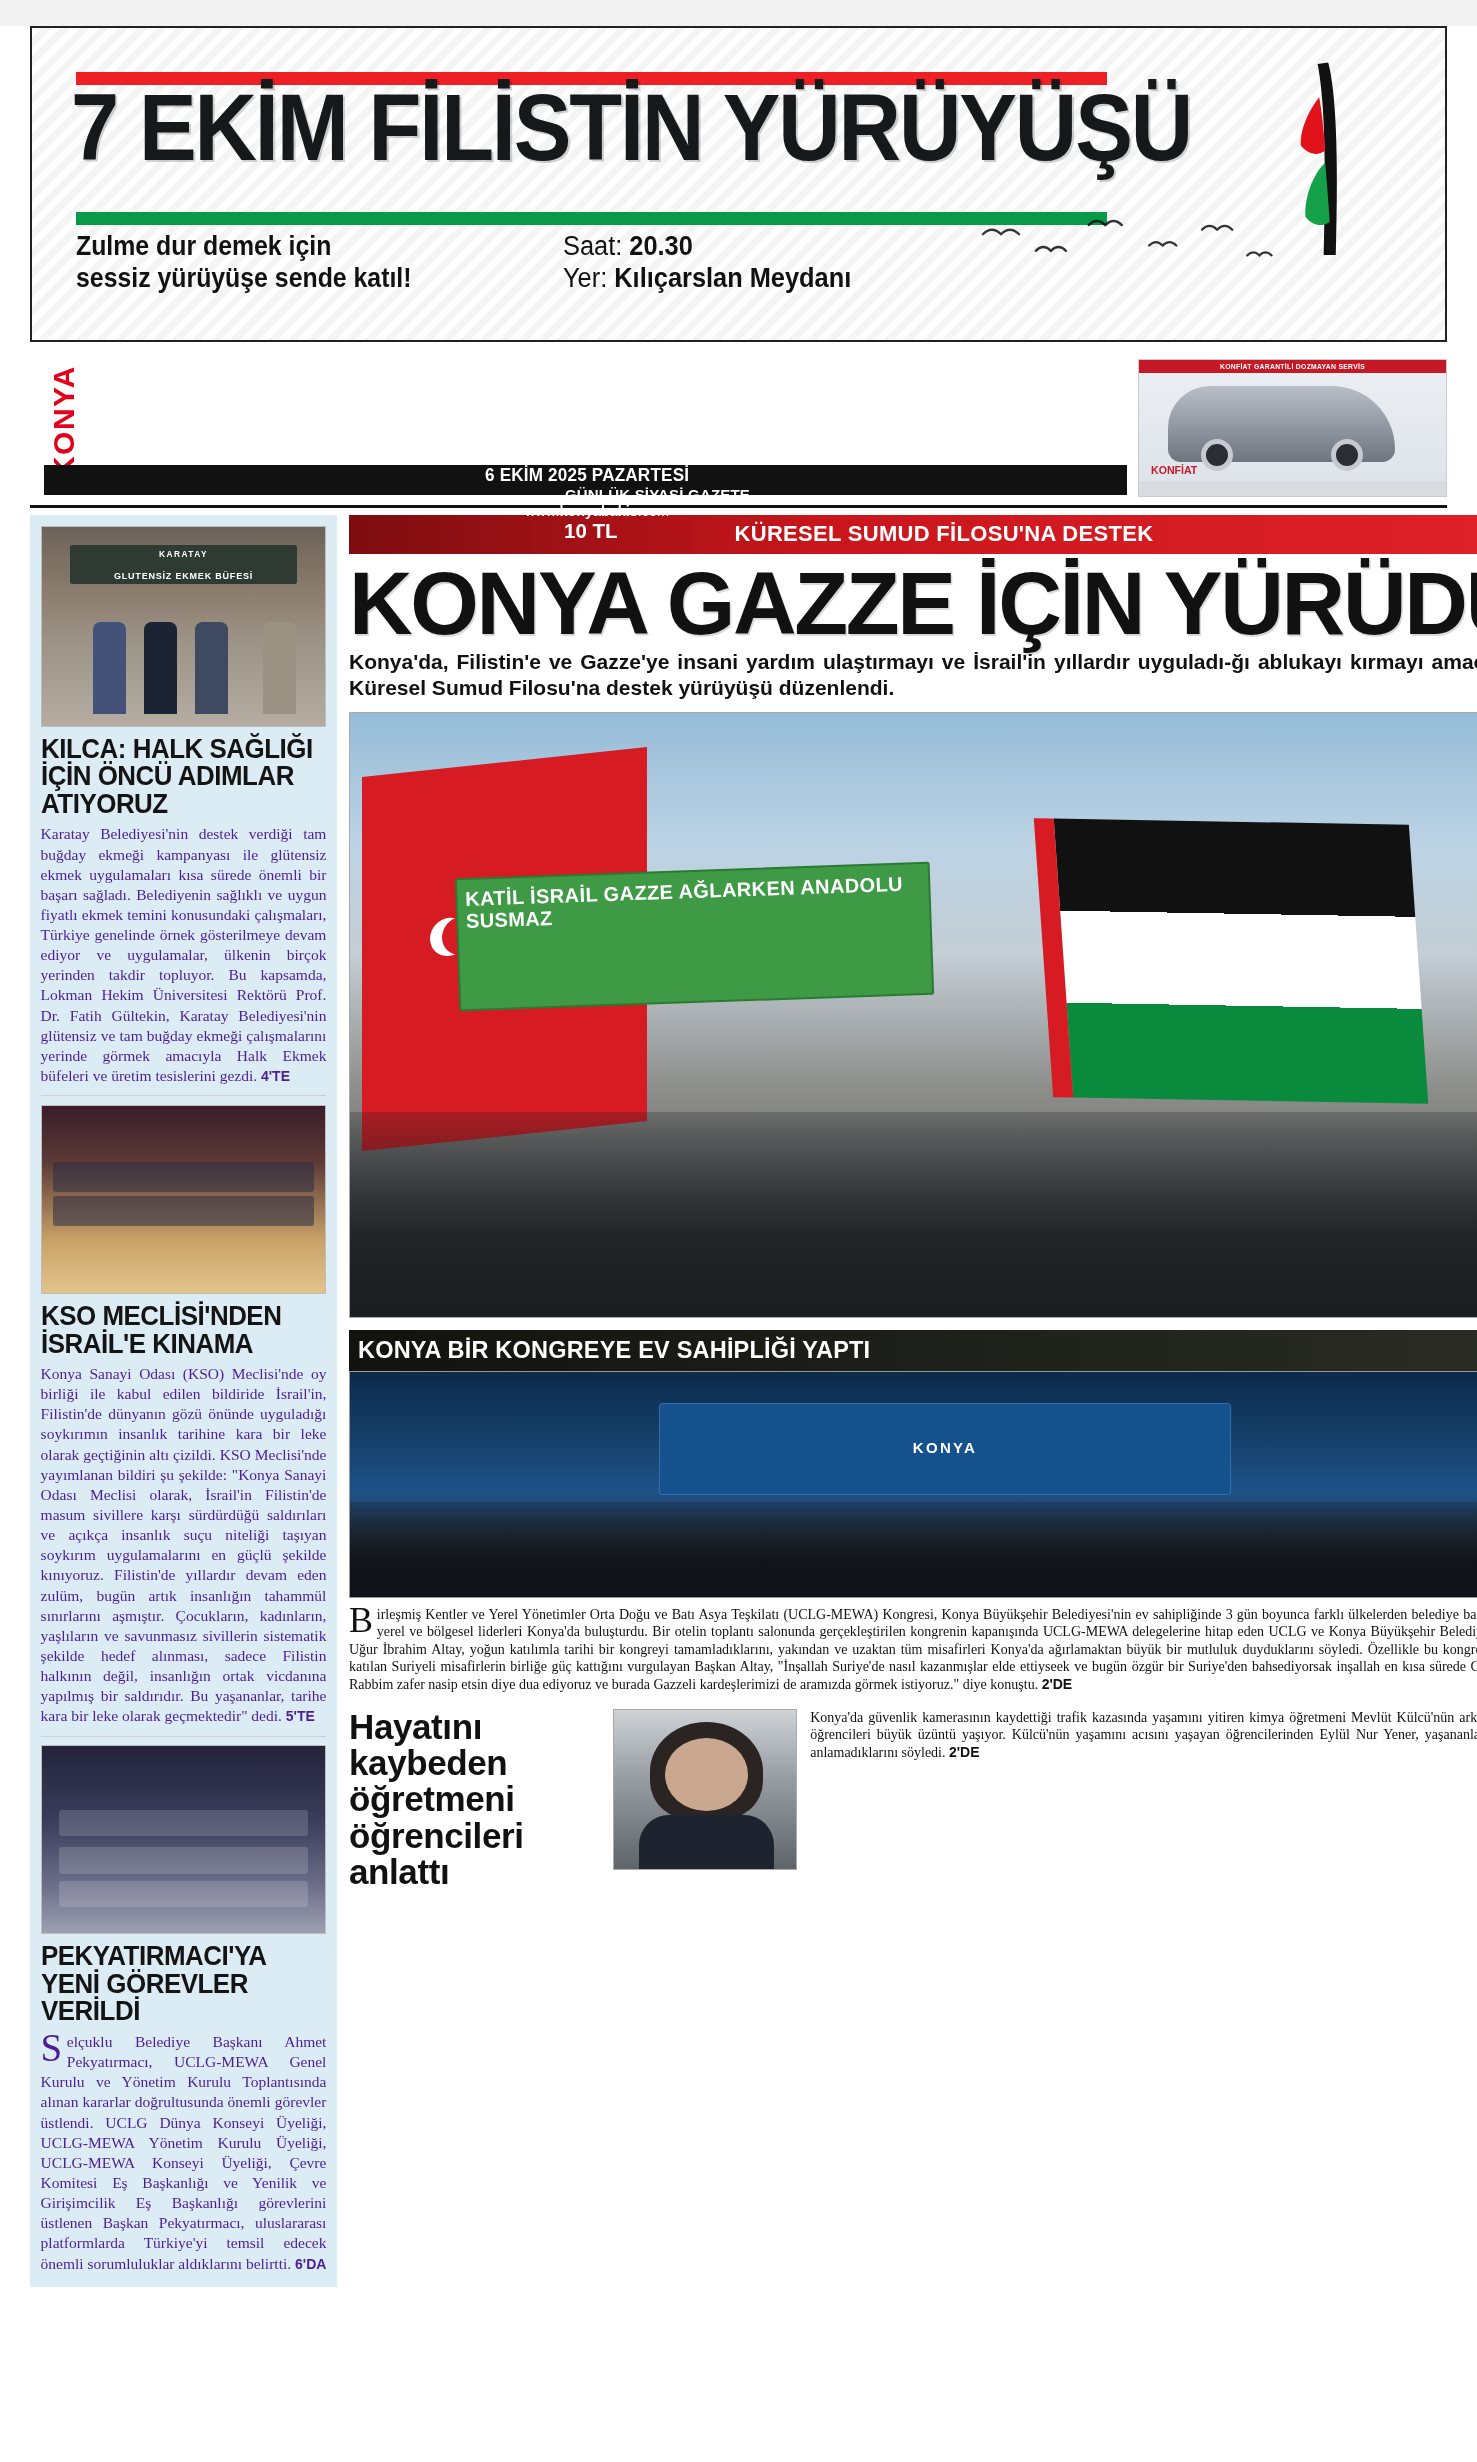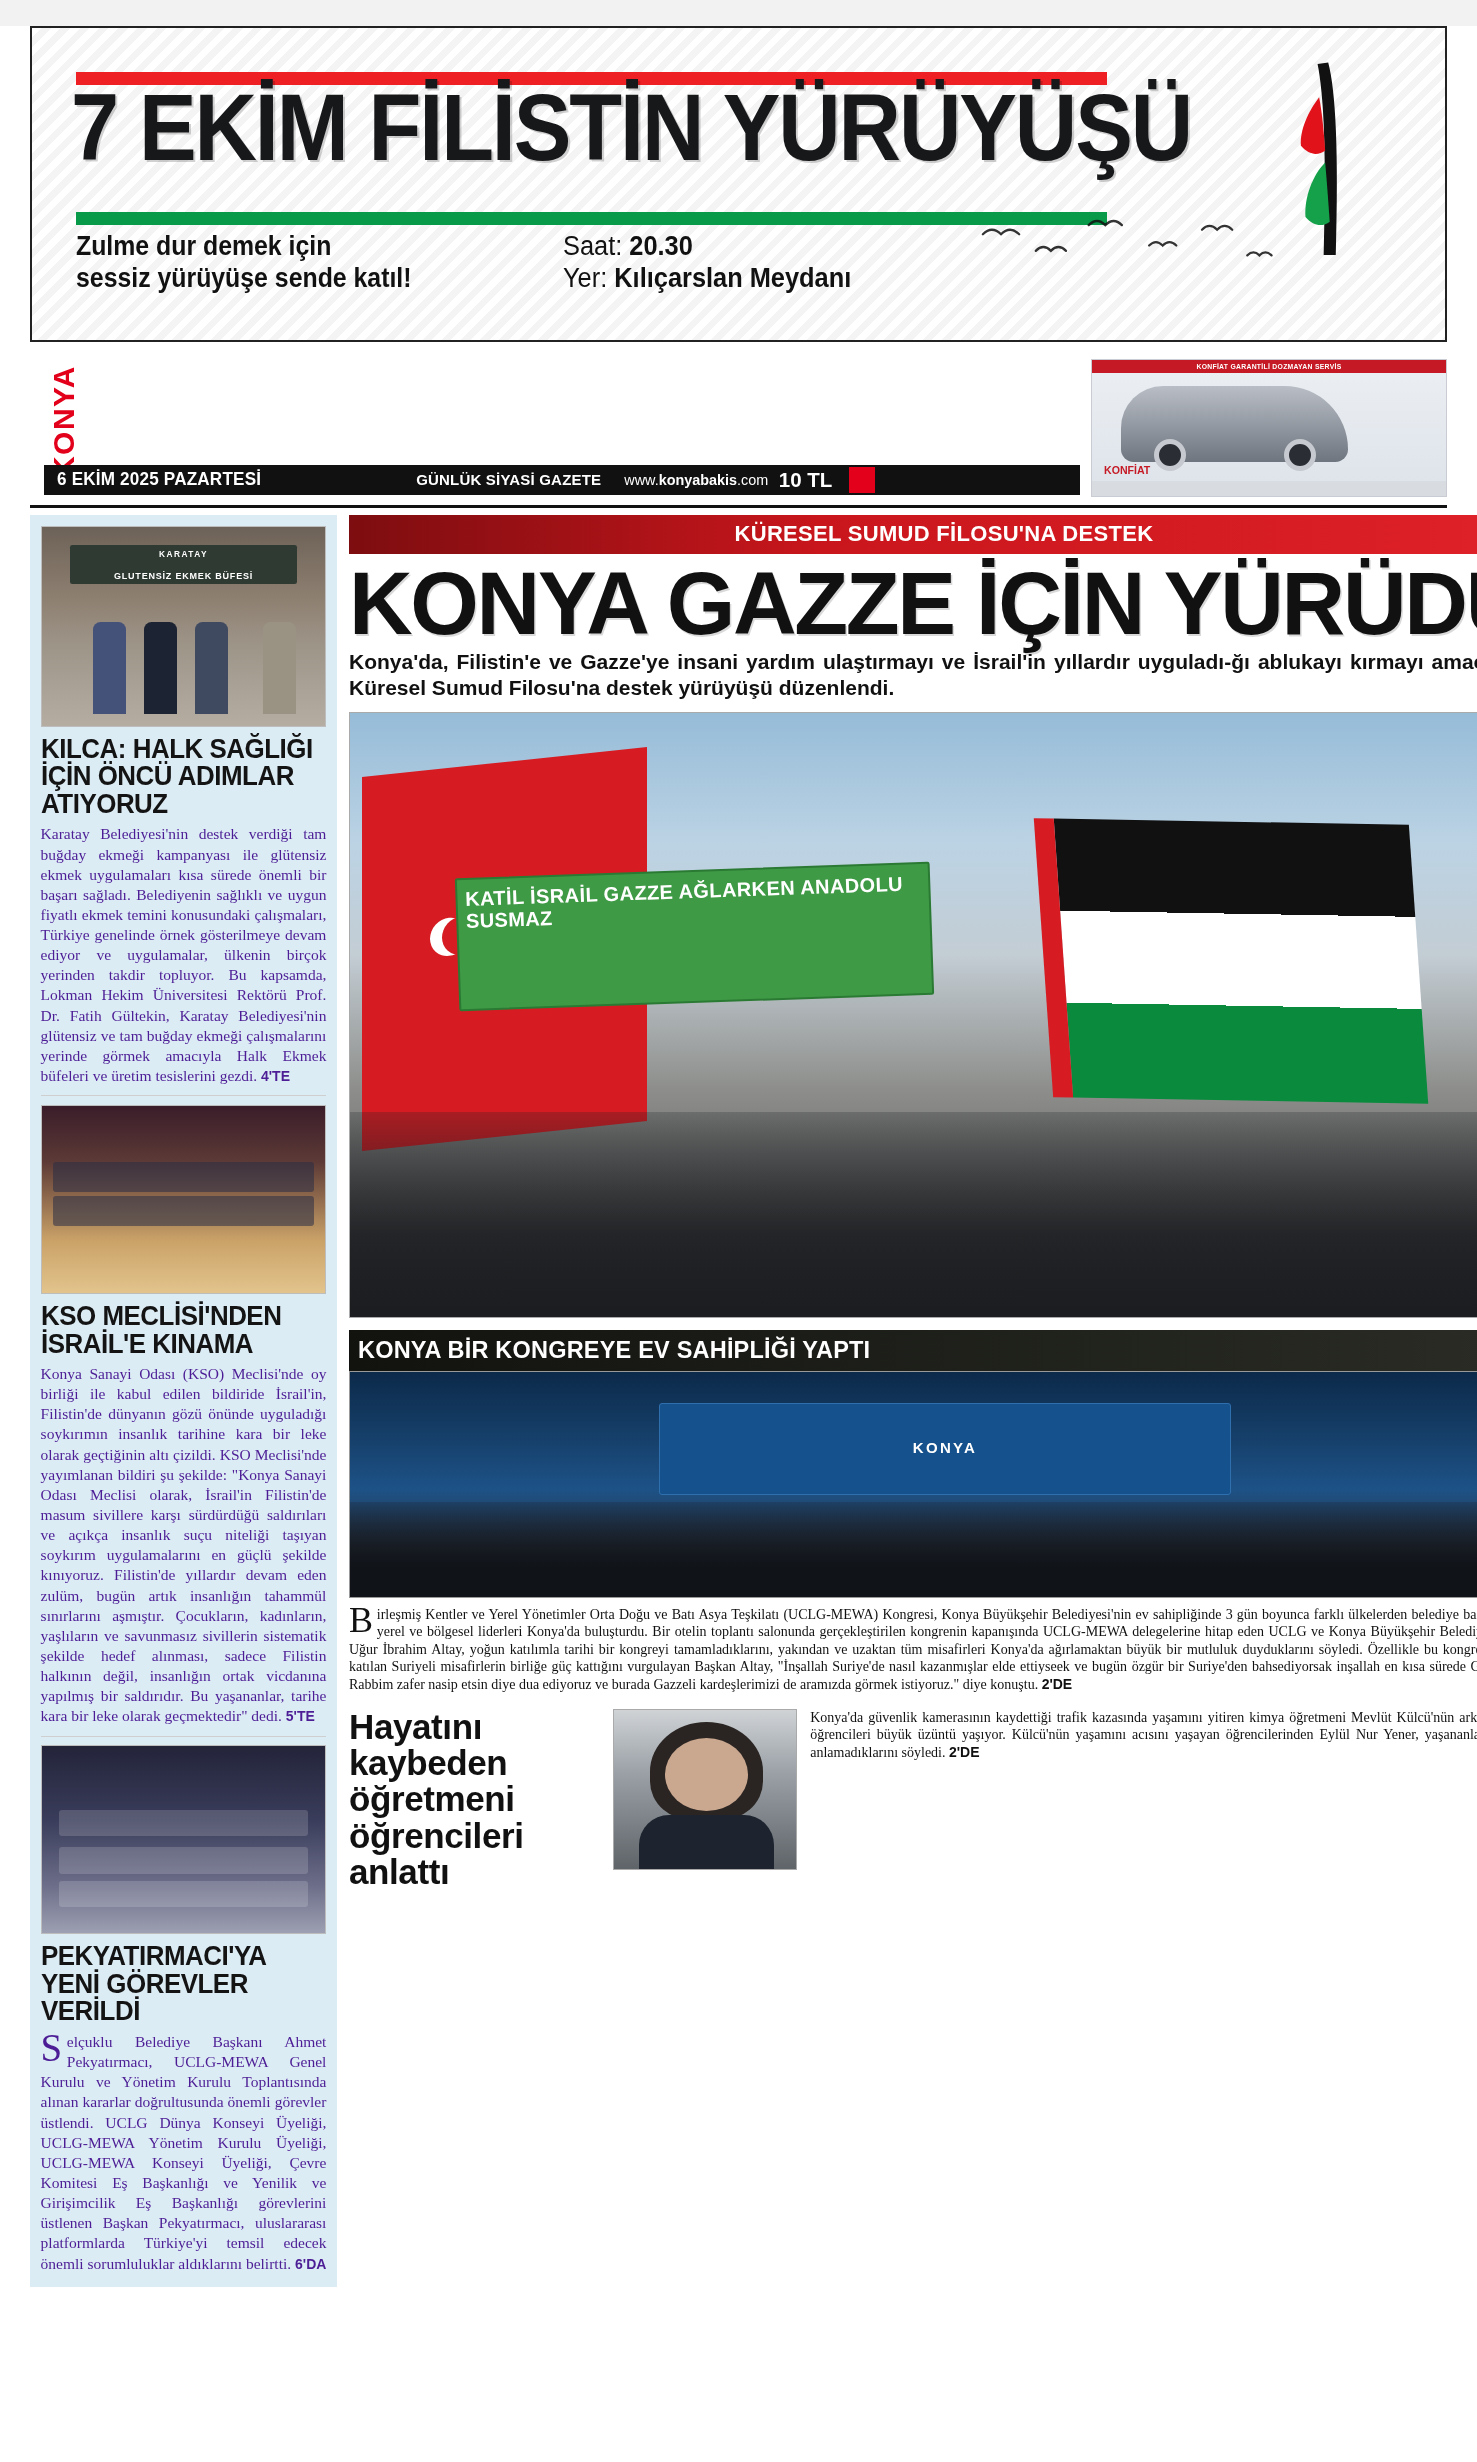--- a/index.html
+++ b/index.html
@@ -110,38 +110,38 @@
     font-size:115px;
     line-height:0.78;
     letter-spacing:-4.5px;
     color:#080808;
     margin:0 0 0 50px;
     padding-top:3px;
     white-space:nowrap;
   }
   .mh-strip{
     position:absolute;left:13.6px;right:0;bottom:0;height:30px;background:#111;
-    display:flex;align-items:center;color:#fff;
+    display:flex;align-items:center;color:#fff;flex-direction:column;
   }
   .mh-date{
     font-weight:bold;font-size:18px;margin-left:13.6px;letter-spacing:0.2px;
     transform:scaleX(.95);transform-origin:left center;white-space:nowrap;
   }
   .mh-tag{
     font-weight:bold;font-size:15px;margin-left:144px;letter-spacing:0.2px;white-space:nowrap;text-align:right;
   }
   .mh-url{font-size:14.4px;margin-left:23px;white-space:nowrap;}
   .mh-url b{font-weight:bold;}
   .mh-price{font-weight:bold;font-size:20.5px;margin-left:10.6px;white-space:nowrap;}
   .mh-redsq{width:26px;height:26px;background:#e2001a;margin-left:16.7px;}
 
   .mh-right-ad{
     width:307px;flex:0 0 307px;height:136px;margin-left:10.6px;
     background:linear-gradient(180deg,#eceff3 0%,#dde3ea 100%);
-    border:0.8px solid #c9ccd2;position:relative;overflow:hidden;padding-left:47px;
+    border:0.8px solid #c9ccd2;position:relative;overflow:hidden;
   }
   .mh-right-ad .topbar{
     position:absolute;left:0;top:0;right:0;height:13px;background:#c51a25;
     color:#fff;font-size:6.8px;font-weight:bold;text-align:center;line-height:13px;letter-spacing:0.3px;
   }
   .mh-right-ad .car{
     position:absolute;left:29px;top:26px;width:227px;height:76px;
     background:linear-gradient(180deg,#b9bec6 0%,#8d939c 60%,#6f757e 100%);
     border-radius:45px 68px 13.6px 13.6px;
   }

